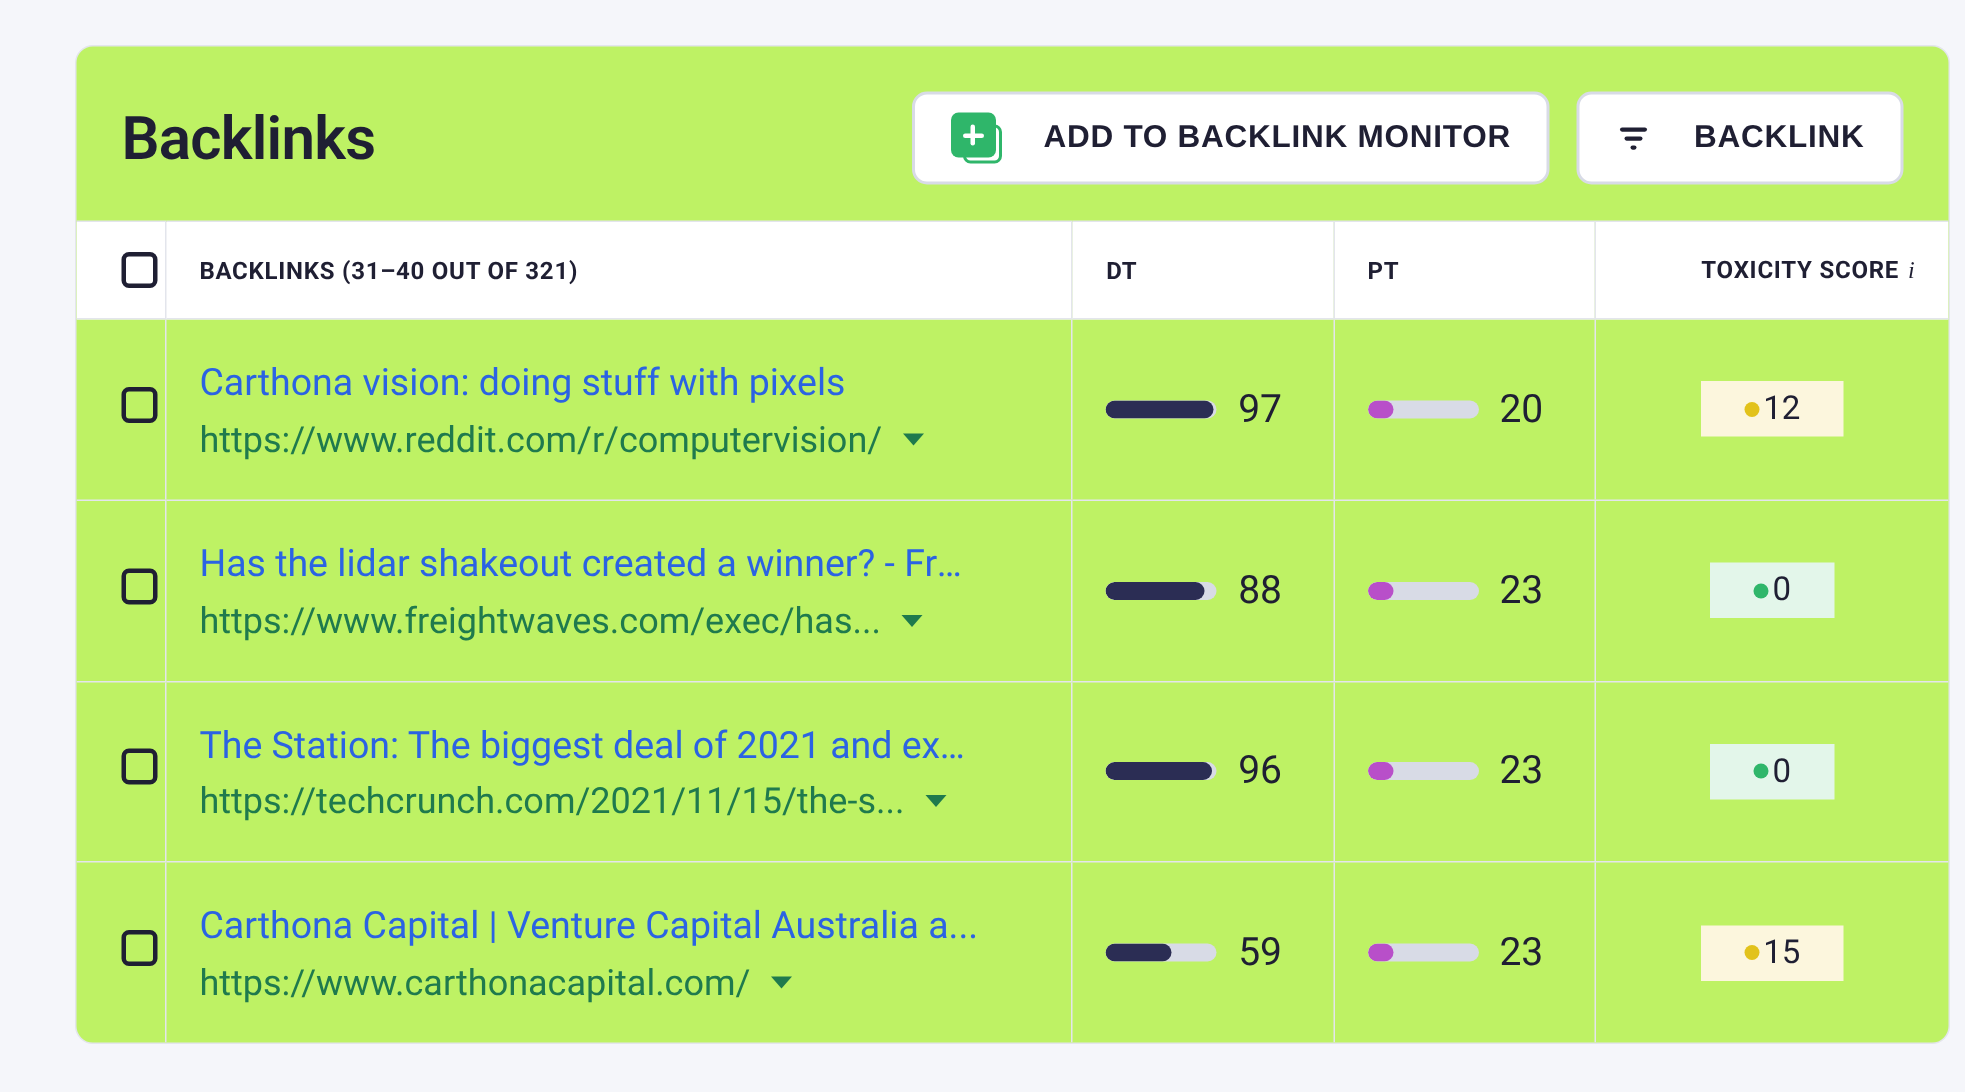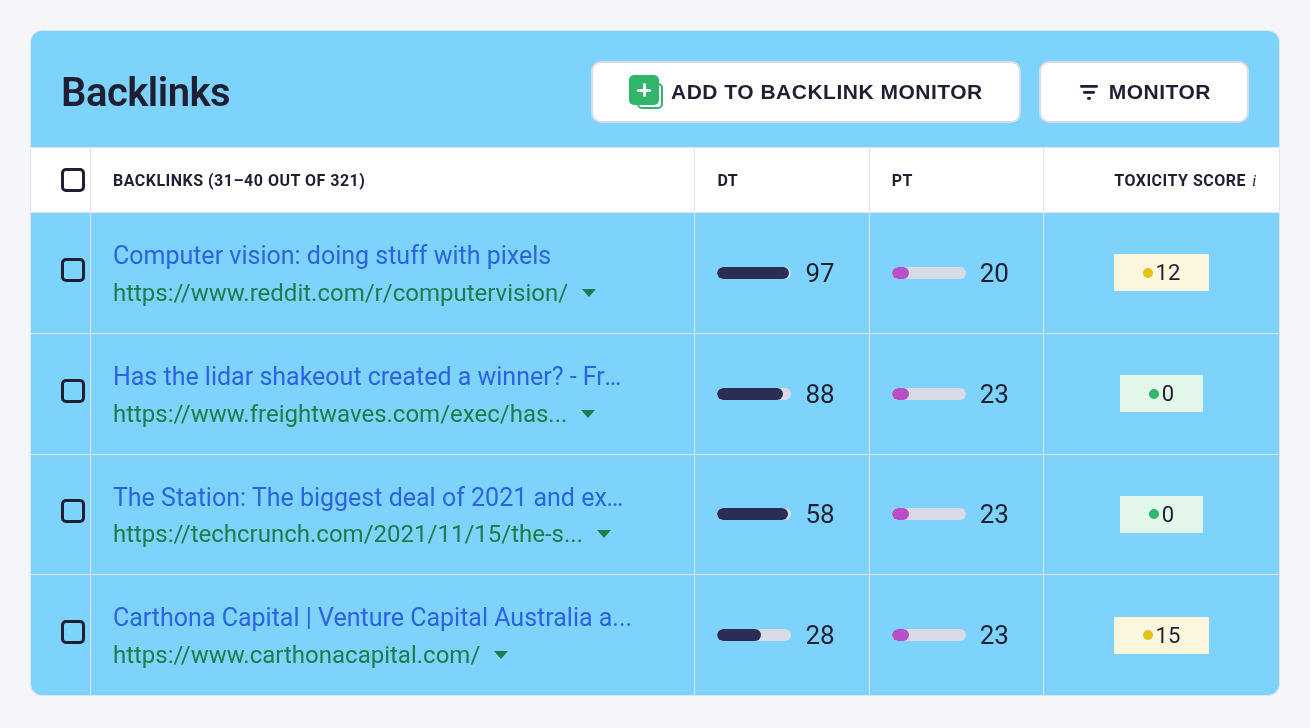--- a/index.html
+++ b/index.html
@@ -4,46 +4,47 @@
 <style>
   * { box-sizing: border-box; }
   body {
     margin: 0;
     padding: 30px;
     background: #f5f6fa;
     font-family: -apple-system, BlinkMacSystemFont, "Segoe UI", Roboto, "Helvetica Neue", Arial, sans-serif;
     color: #1a1a2e;
   }
   .card {
-    background: #7dd3fc;
+    background: #bef264;
     border: 1px solid #e3e5ec;
     border-radius: 12px;
     overflow: hidden;
     width: 1250px;
+    margin-left: 20px;
   }
   .card-header {
     display: flex;
     align-items: center;
     padding: 30px 30px 24px 30px;
     gap: 18px;
   }
   .page-title {
     font-size: 40px;
     font-weight: 600;
     color: #1f1f33;
     margin: 0;
     margin-right: auto;
     letter-spacing: -0.5px;
   }
   .btn {
     display: inline-flex;
     align-items: center;
-    gap: 8px;
+    gap: 28px;
     height: 62px;
-    padding: 0 36px;
+    padding: 0 24px;
     background: #fff;
     border: 2px solid #d8dbe6;
     border-radius: 10px;
     font-size: 21px;
     font-weight: 700;
     letter-spacing: 0.5px;
     color: #1f1f33;
     cursor: pointer;
     white-space: nowrap;
   }
@@ -229,21 +230,21 @@
 
 
     <button class="btn">
       <span class="icon-filter">
         <svg width="24" height="24" viewBox="0 0 24 24">
           <rect x="3" y="5" width="18" height="2.8" rx="1.4" fill="#1f1f33"></rect>
           <rect x="6" y="11" width="12" height="2.8" rx="1.4" fill="#1f1f33"></rect>
           <rect x="10" y="17" width="4" height="2.8" rx="1.4" fill="#1f1f33"></rect>
         </svg>
       </span>
-      <span>MONITOR</span>
+      <span>BACKLINK</span>
     </button>
 
   </div>
 
   <table class="table">
     <thead>
       <tr>
         <th class="col-check">
           <span class="th-flex">
             <span class="checkbox"></span>
@@ -260,21 +261,21 @@
         </th>
         <th class="col-tox">
           <span>TOXICITY SCORE</span><span class="info-i">i</span>
         </th>
       </tr>
     </thead>
     <tbody id="tbody">
         <tr>
           <td class="col-check"><span class="checkbox"></span></td>
           <td class="col-back">
-            <a class="link-title">Computer vision: doing stuff with pixels</a>
+            <a class="link-title">Carthona vision: doing stuff with pixels</a>
             <div class="link-url-row">
               <span class="link-url">https://www.reddit.com/r/computervision/</span>
               <span class="caret-down"></span>
             </div>
           </td>
           <td class="col-dt">
             <div class="meter">
               <div class="bar bar-dt">
                 <div class="bar-fill" style="width: 97%;"></div>
               </div>
@@ -331,21 +332,21 @@
             <div class="link-url-row">
               <span class="link-url">https://techcrunch.com/2021/11/15/the-s...</span>
               <span class="caret-down"></span>
             </div>
           </td>
           <td class="col-dt">
             <div class="meter">
               <div class="bar bar-dt">
                 <div class="bar-fill" style="width: 96%;"></div>
               </div>
-              <span class="meter-val">58</span>
+              <span class="meter-val">96</span>
             </div>
           </td>
           <td class="col-pt">
             <div class="meter">
               <div class="bar bar-pt">
                 <div class="bar-fill" style="width: 23%;"></div>
               </div>
               <span class="meter-val">23</span>
             </div>
           </td>
@@ -361,21 +362,21 @@
             <div class="link-url-row">
               <span class="link-url">https://www.carthonacapital.com/</span>
               <span class="caret-down"></span>
             </div>
           </td>
           <td class="col-dt">
             <div class="meter">
               <div class="bar bar-dt">
                 <div class="bar-fill" style="width: 59%;"></div>
               </div>
-              <span class="meter-val">28</span>
+              <span class="meter-val">59</span>
             </div>
           </td>
           <td class="col-pt">
             <div class="meter">
               <div class="bar bar-pt">
                 <div class="bar-fill" style="width: 23%;"></div>
               </div>
               <span class="meter-val">23</span>
             </div>
           </td>

